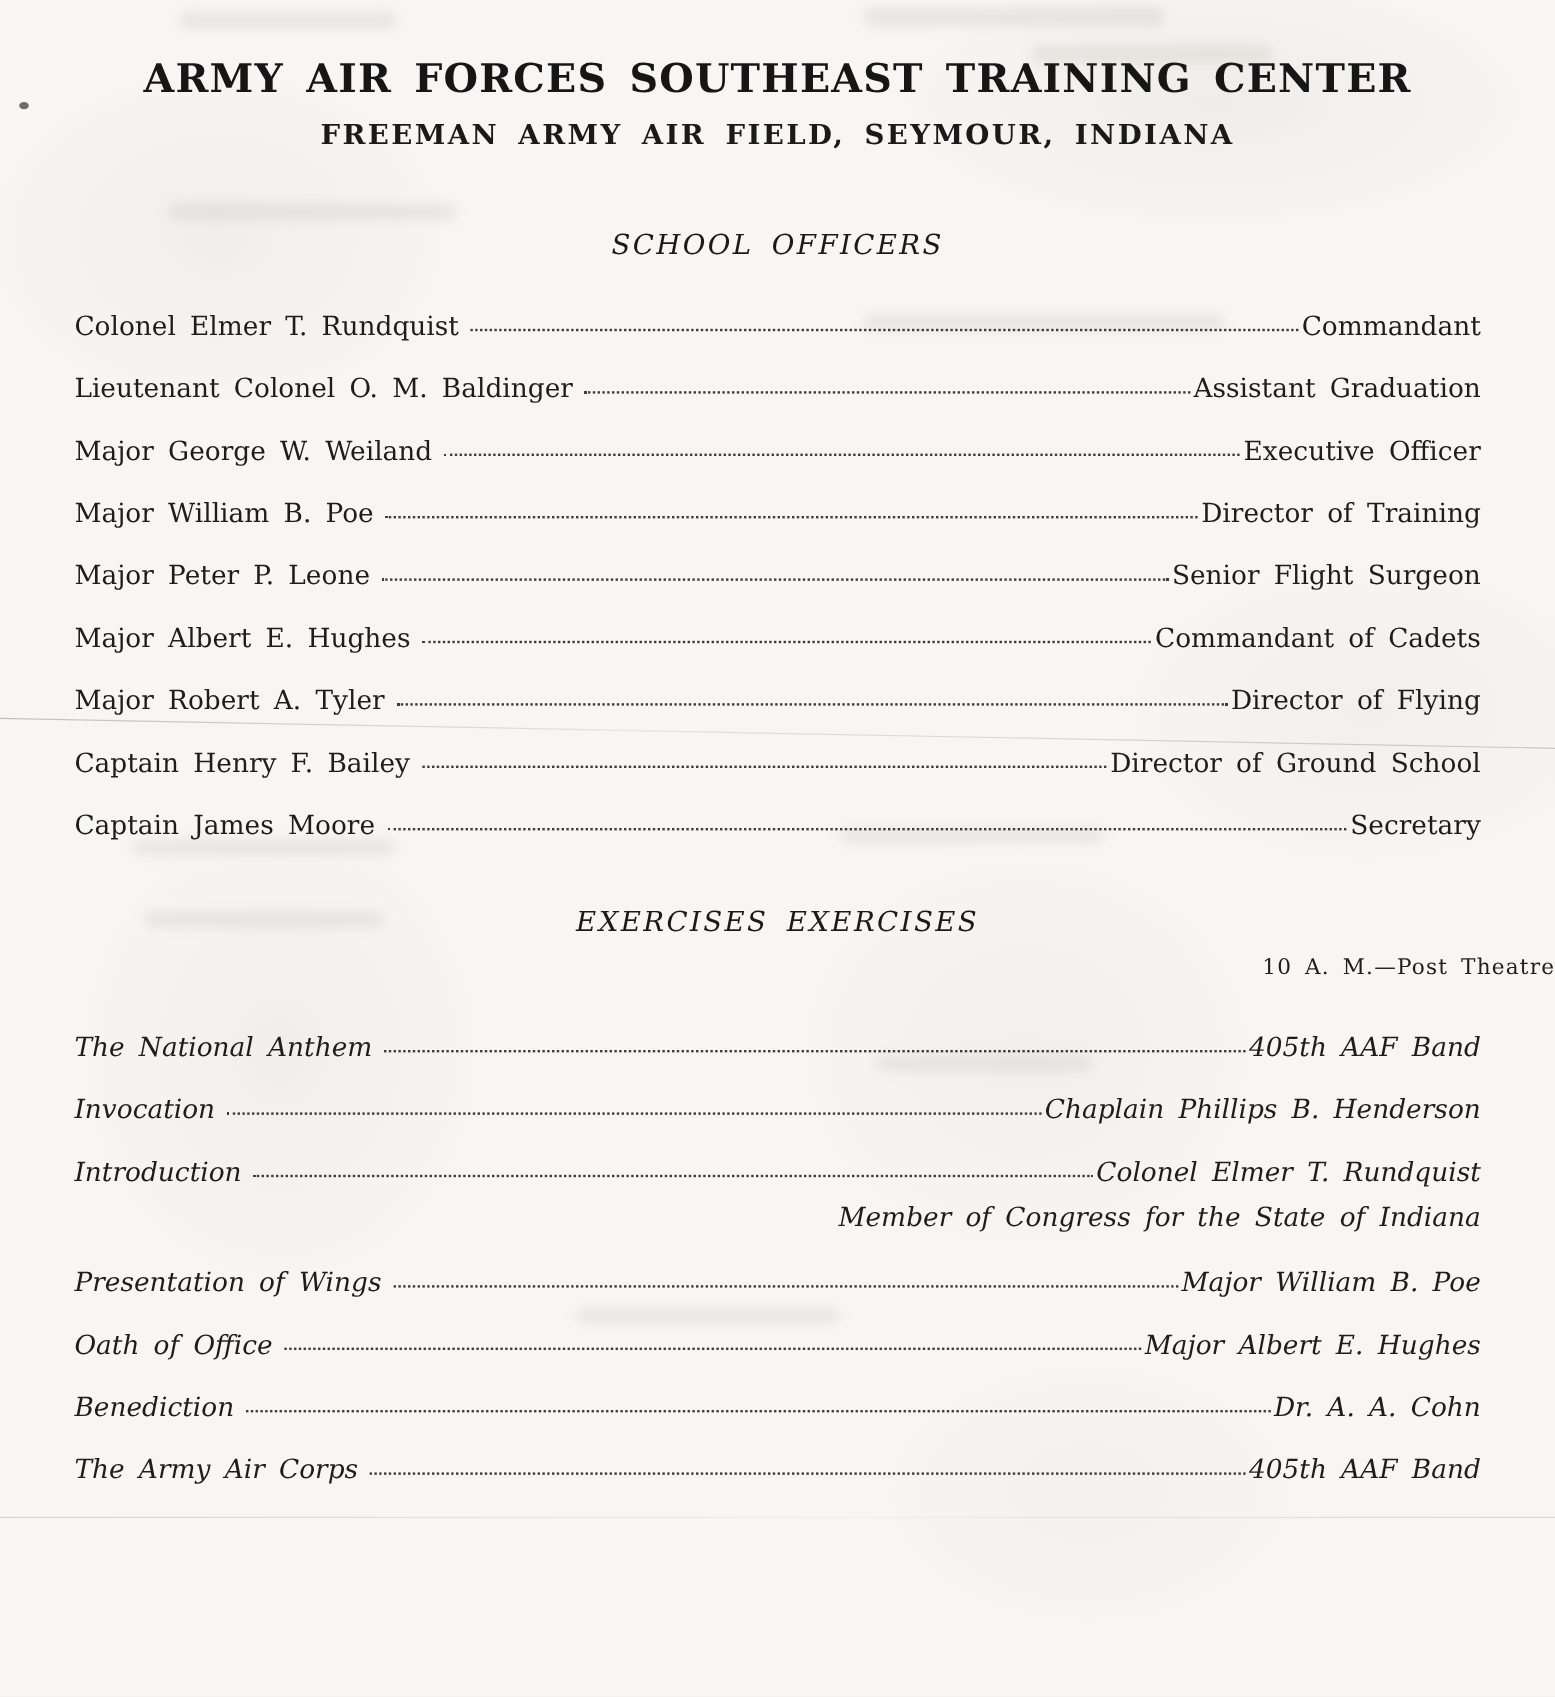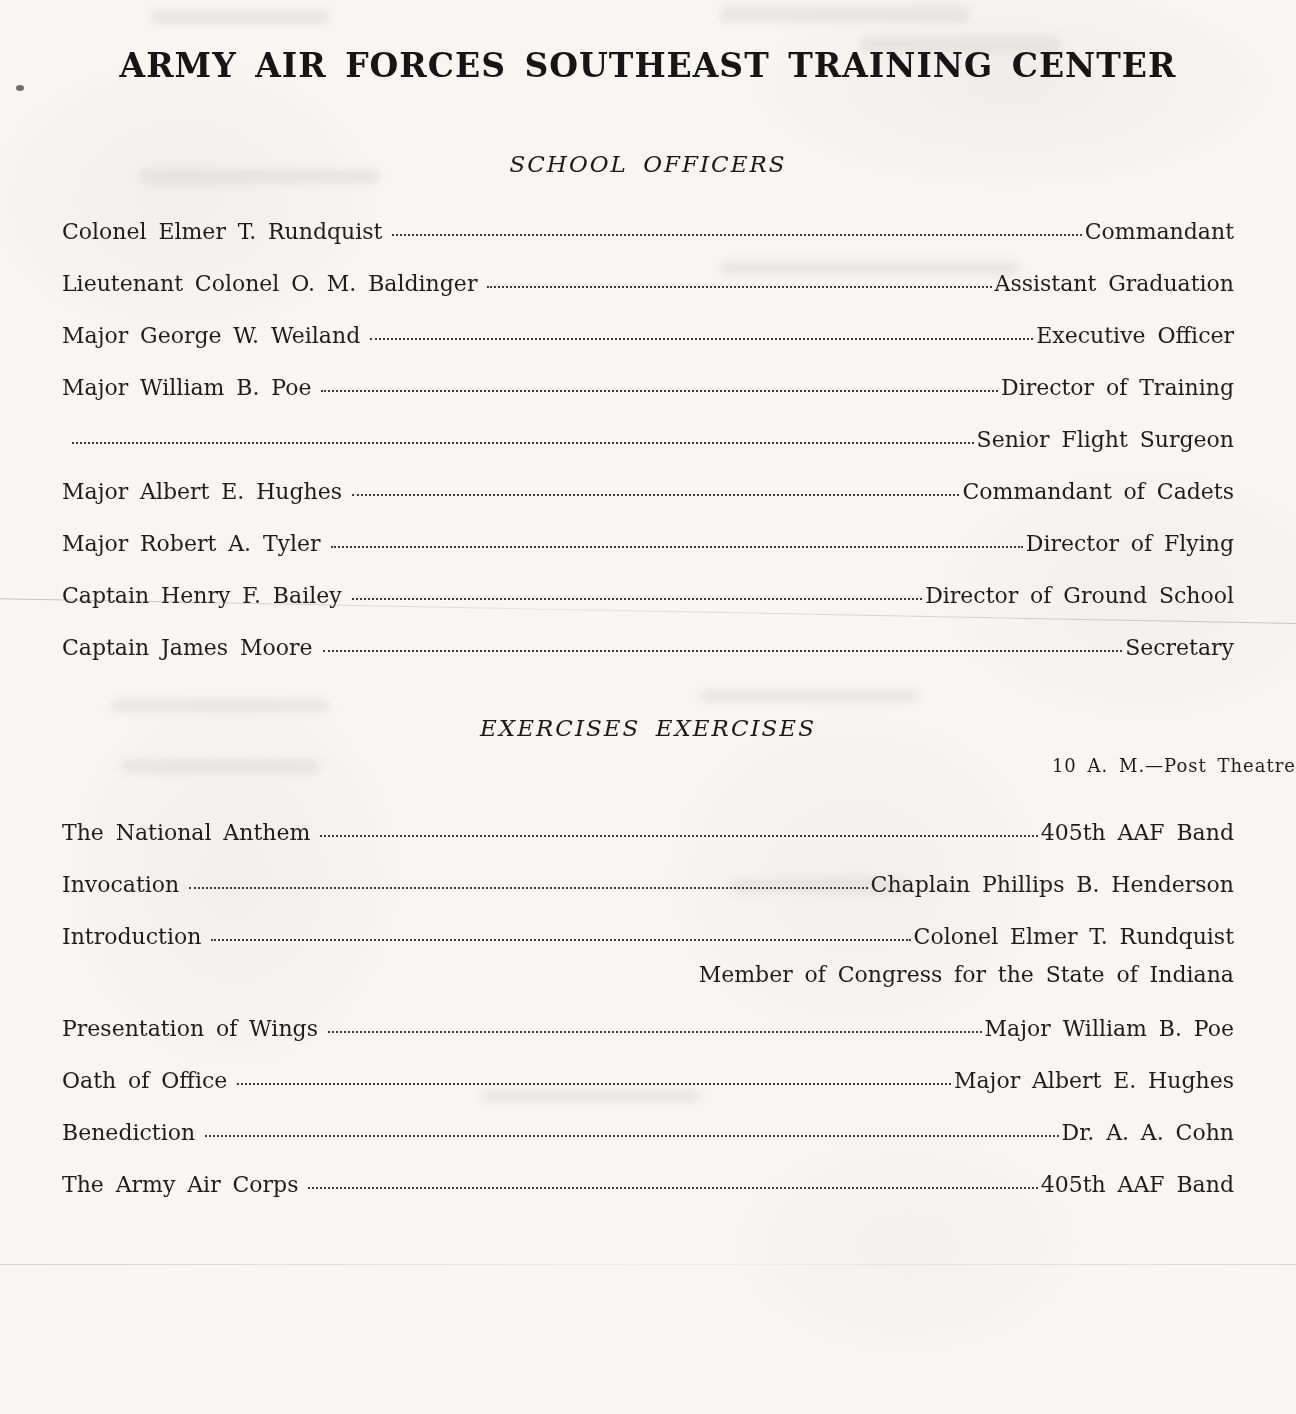--- a/index.html
+++ b/index.html
@@ -71,21 +71,21 @@
   }
   .heading-officers { padding-top: 66px; }
   .heading-graduation { padding-top: 30px; }
   .section-subheading {
     margin: 14px 0 0 0; text-align: right;
     font-size: 18px; letter-spacing: 1px; word-spacing: 4px;
   }
 
   .list { padding: 0 62px; }
   .officers-list  { margin-top: 40px; }
-  .exercises-list { margin-top: 42px; }
+  .exercises-list { margin-top: 42px; font-style: italic; }
 
   .row {
     display: flex; align-items: baseline;
     font-size: 22px; line-height: 30px;
     height: 30px; margin-bottom: 22px;
     word-spacing: 0.22em; white-space: nowrap;
   }
   .leader {
     flex: 1 1 auto; min-width: 24px;
     margin: 0 3px 0 10px;
@@ -114,20 +114,21 @@
   <div class="smudge sm-c"></div>
   <div class="smudge sm-d"></div>
   <div class="smudge sm-e"></div>
   <div class="smudge sm-g"></div>
   <div class="smudge sm-h"></div>
   <div class="smudge sm-i"></div>
   <div class="smudge sm-j"></div>
   <div class="smudge sm-k"></div>
 
   <h1 class="title">ARMY AIR FORCES SOUTHEAST TRAINING CENTER</h1>
+  <h2 class="subtitle">FREEMAN ARMY AIR FIELD, SEYMOUR, INDIANA</h2>
 
   <h3 class="section-heading heading-officers">SCHOOL OFFICERS</h3>
 
   <div class="list officers-list">
     <div class="row">
       <span class="row-left">Colonel Elmer T. Rundquist</span>
       <span class="leader"></span>
       <span class="row-right">Commandant</span>
     </div>
     <div class="row">
@@ -139,20 +140,21 @@
       <span class="row-left">Major George W. Weiland</span>
       <span class="leader"></span>
       <span class="row-right">Executive Officer</span>
     </div>
     <div class="row">
       <span class="row-left">Major William B. Poe</span>
       <span class="leader"></span>
       <span class="row-right">Director of Training</span>
     </div>
     <div class="row">
+      <span class="row-left">Major Peter P. Leone</span>
       <span class="leader"></span>
       <span class="row-right">Senior Flight Surgeon</span>
     </div>
     <div class="row">
       <span class="row-left">Major Albert E. Hughes</span>
       <span class="leader"></span>
       <span class="row-right">Commandant of Cadets</span>
     </div>
     <div class="row">
       <span class="row-left">Major Robert A. Tyler</span>

